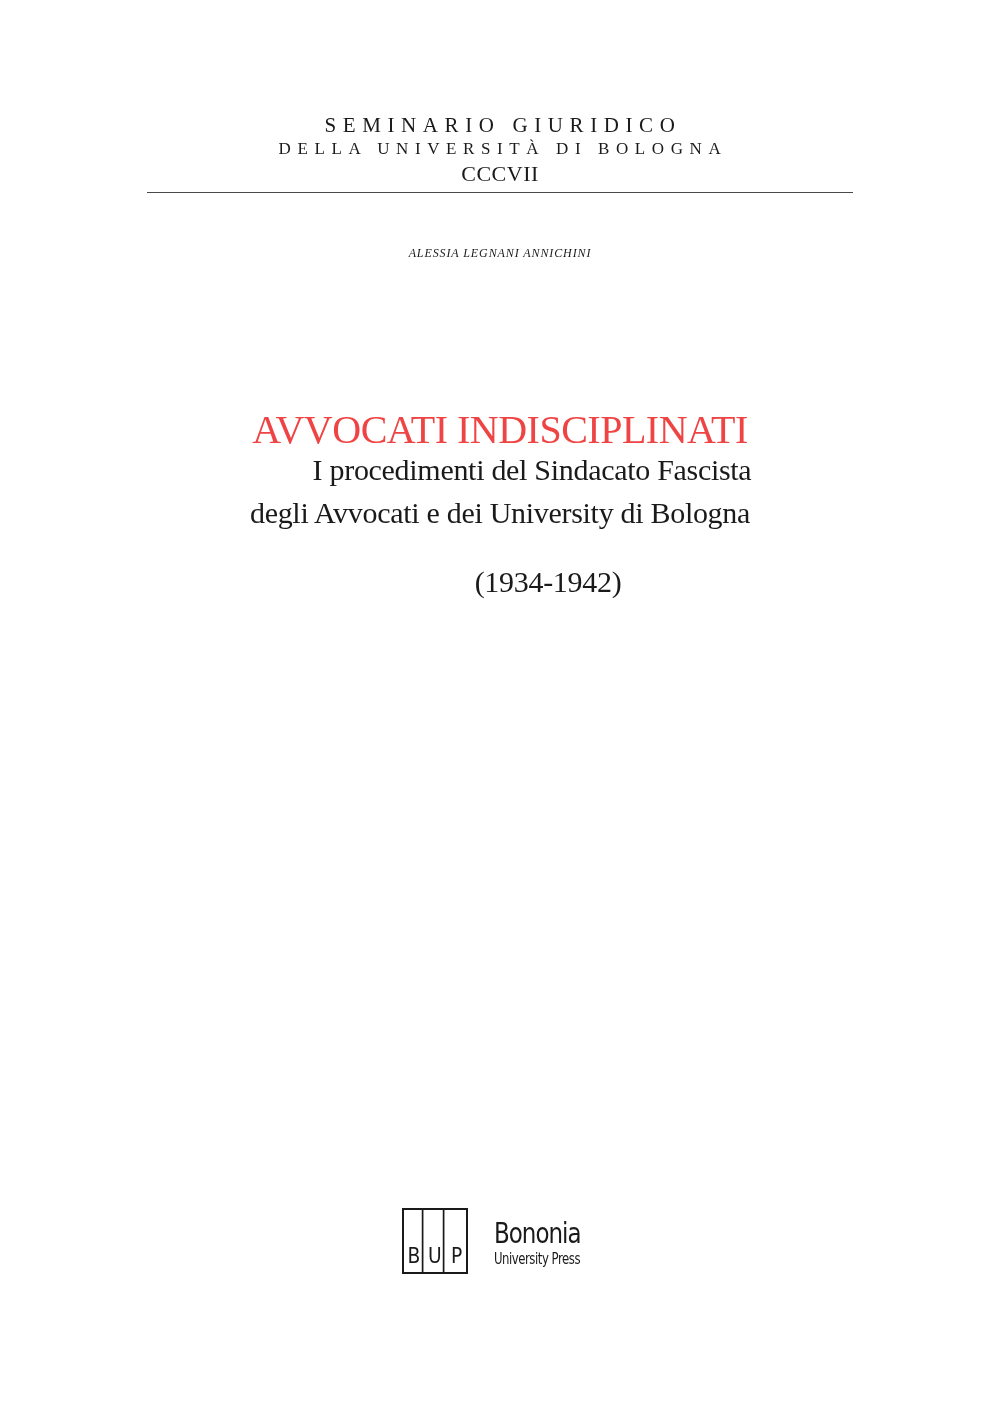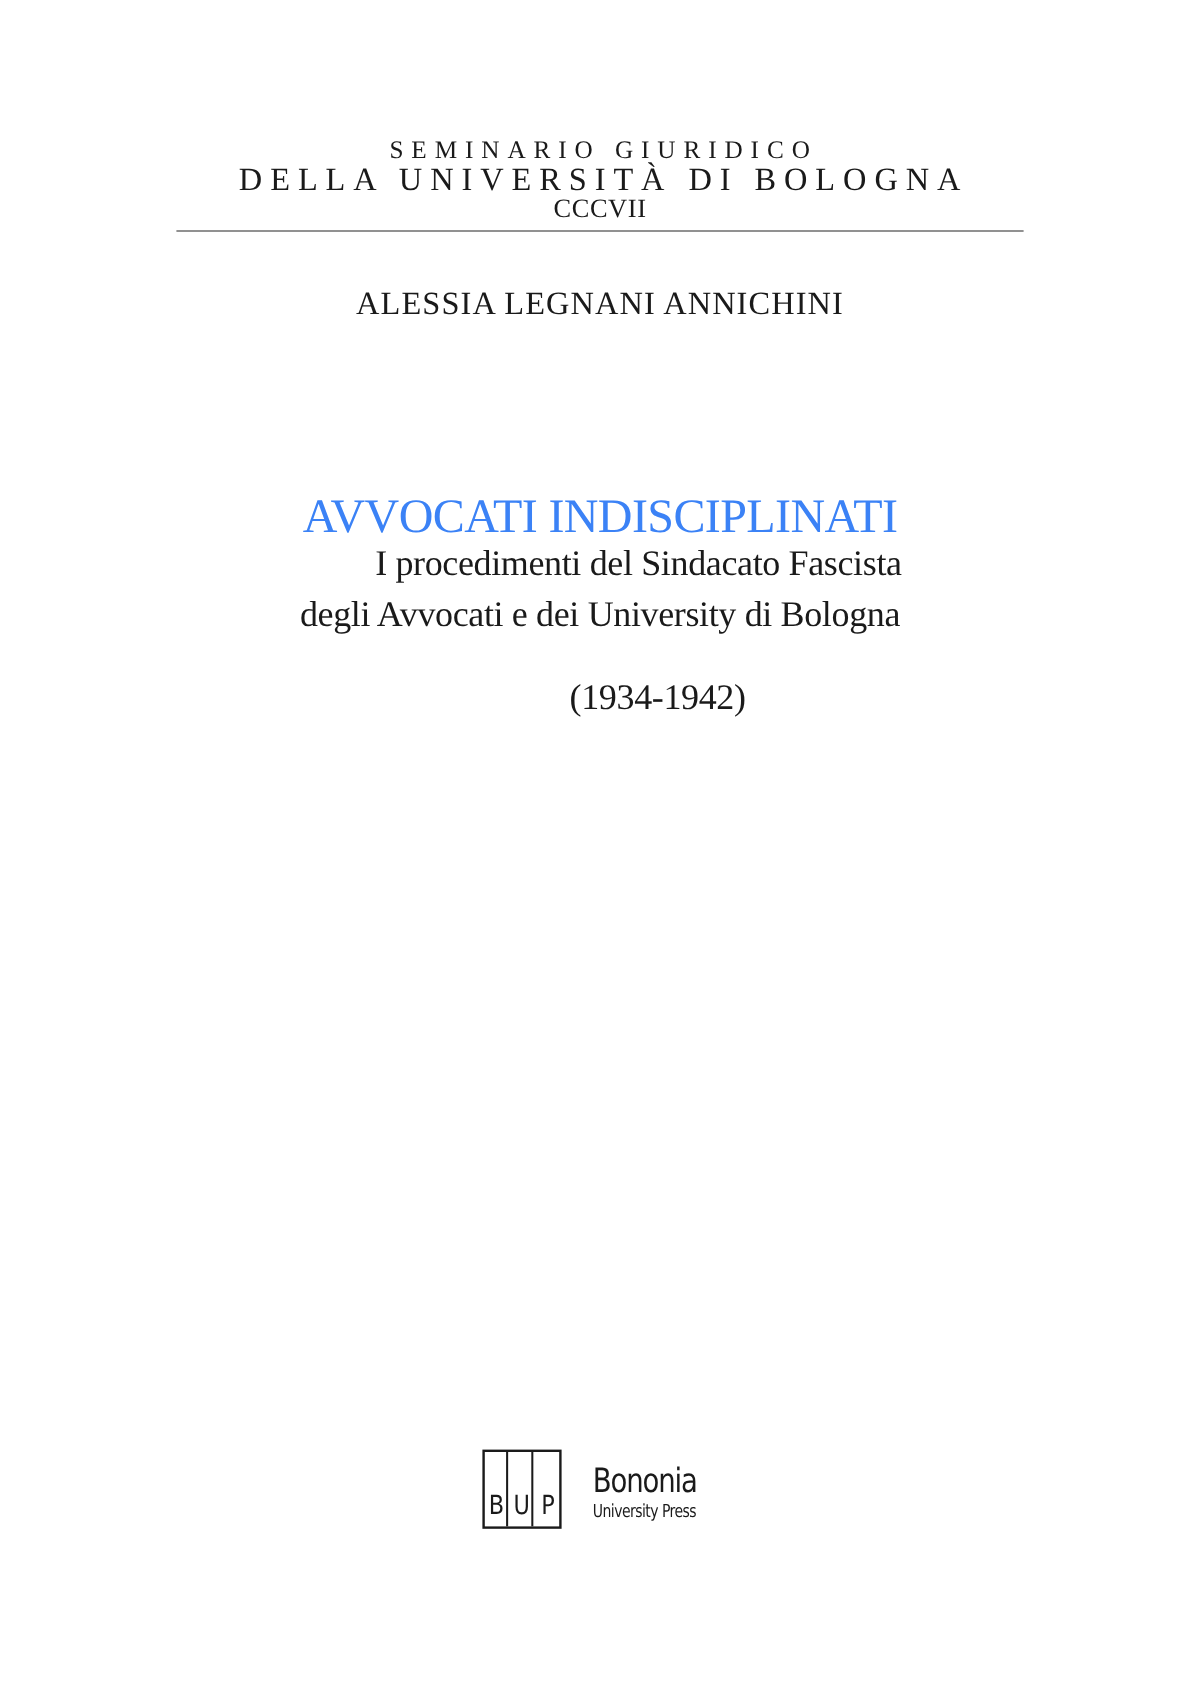--- a/index.html
+++ b/index.html
@@ -25,21 +25,21 @@
     .series-1 {
       top: 112px;
       font-size: 21px;
       line-height: 26px;
       letter-spacing: 6.6px;
       padding-left: 6px;
       box-sizing: border-box;
     }
     .series-2 {
       top: 136px;
-      font-size: 27px;
+      font-size: 17px;
       line-height: 26px;
       letter-spacing: 6.6px;
       padding-left: 6px;
       box-sizing: border-box;
     }
     .series-3 {
       top: 162px;
       font-size: 22px;
       line-height: 24px;
       letter-spacing: 0.5px;
@@ -47,29 +47,30 @@
     .rule {
       position: absolute;
       left: 147px;
       width: 706px;
       top: 192px;
       height: 0;
       border-top: 1.6px solid #4a4a4a;
     }
     .author {
       top: 239px;
-      font-size: 27px;
+      font-size: 12px;
       line-height: 28px;
       letter-spacing: 0.9px;
+      font-style: italic;
     }
     .title {
       top: 406px;
       font-size: 40px;
       line-height: 48px;
-      color: #3b82f6;
+      color: #ef4444;
       letter-spacing: -0.5px;
     }
     .subtitle {
       font-size: 30px;
       line-height: 36px;
       letter-spacing: -0.3px;
       color: #1a1a1a;
     }
     .sub-1 { top: 452px; padding-left: 32px; }
     .sub-2 { top: 495px; }

